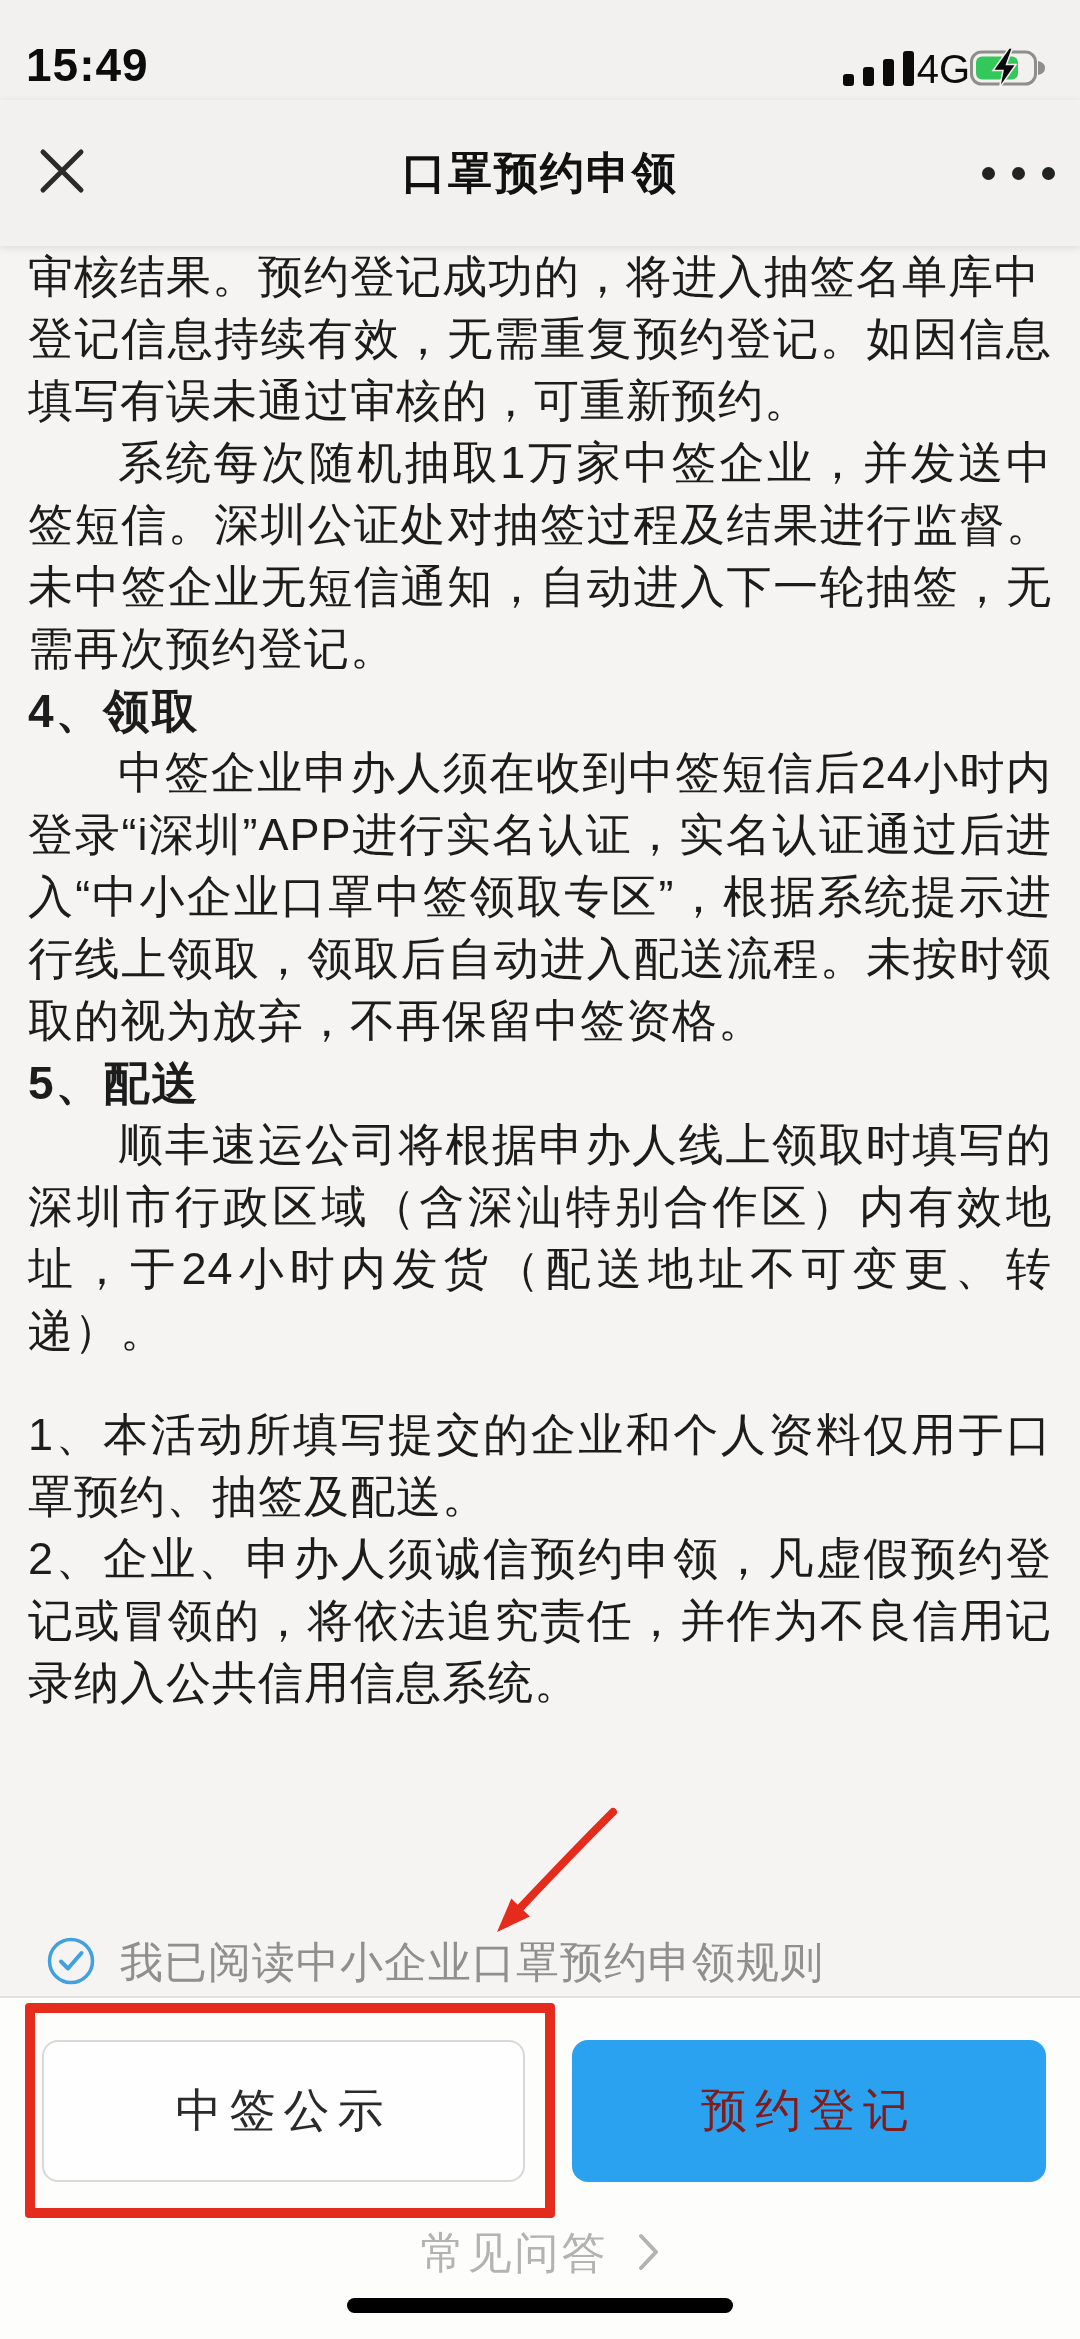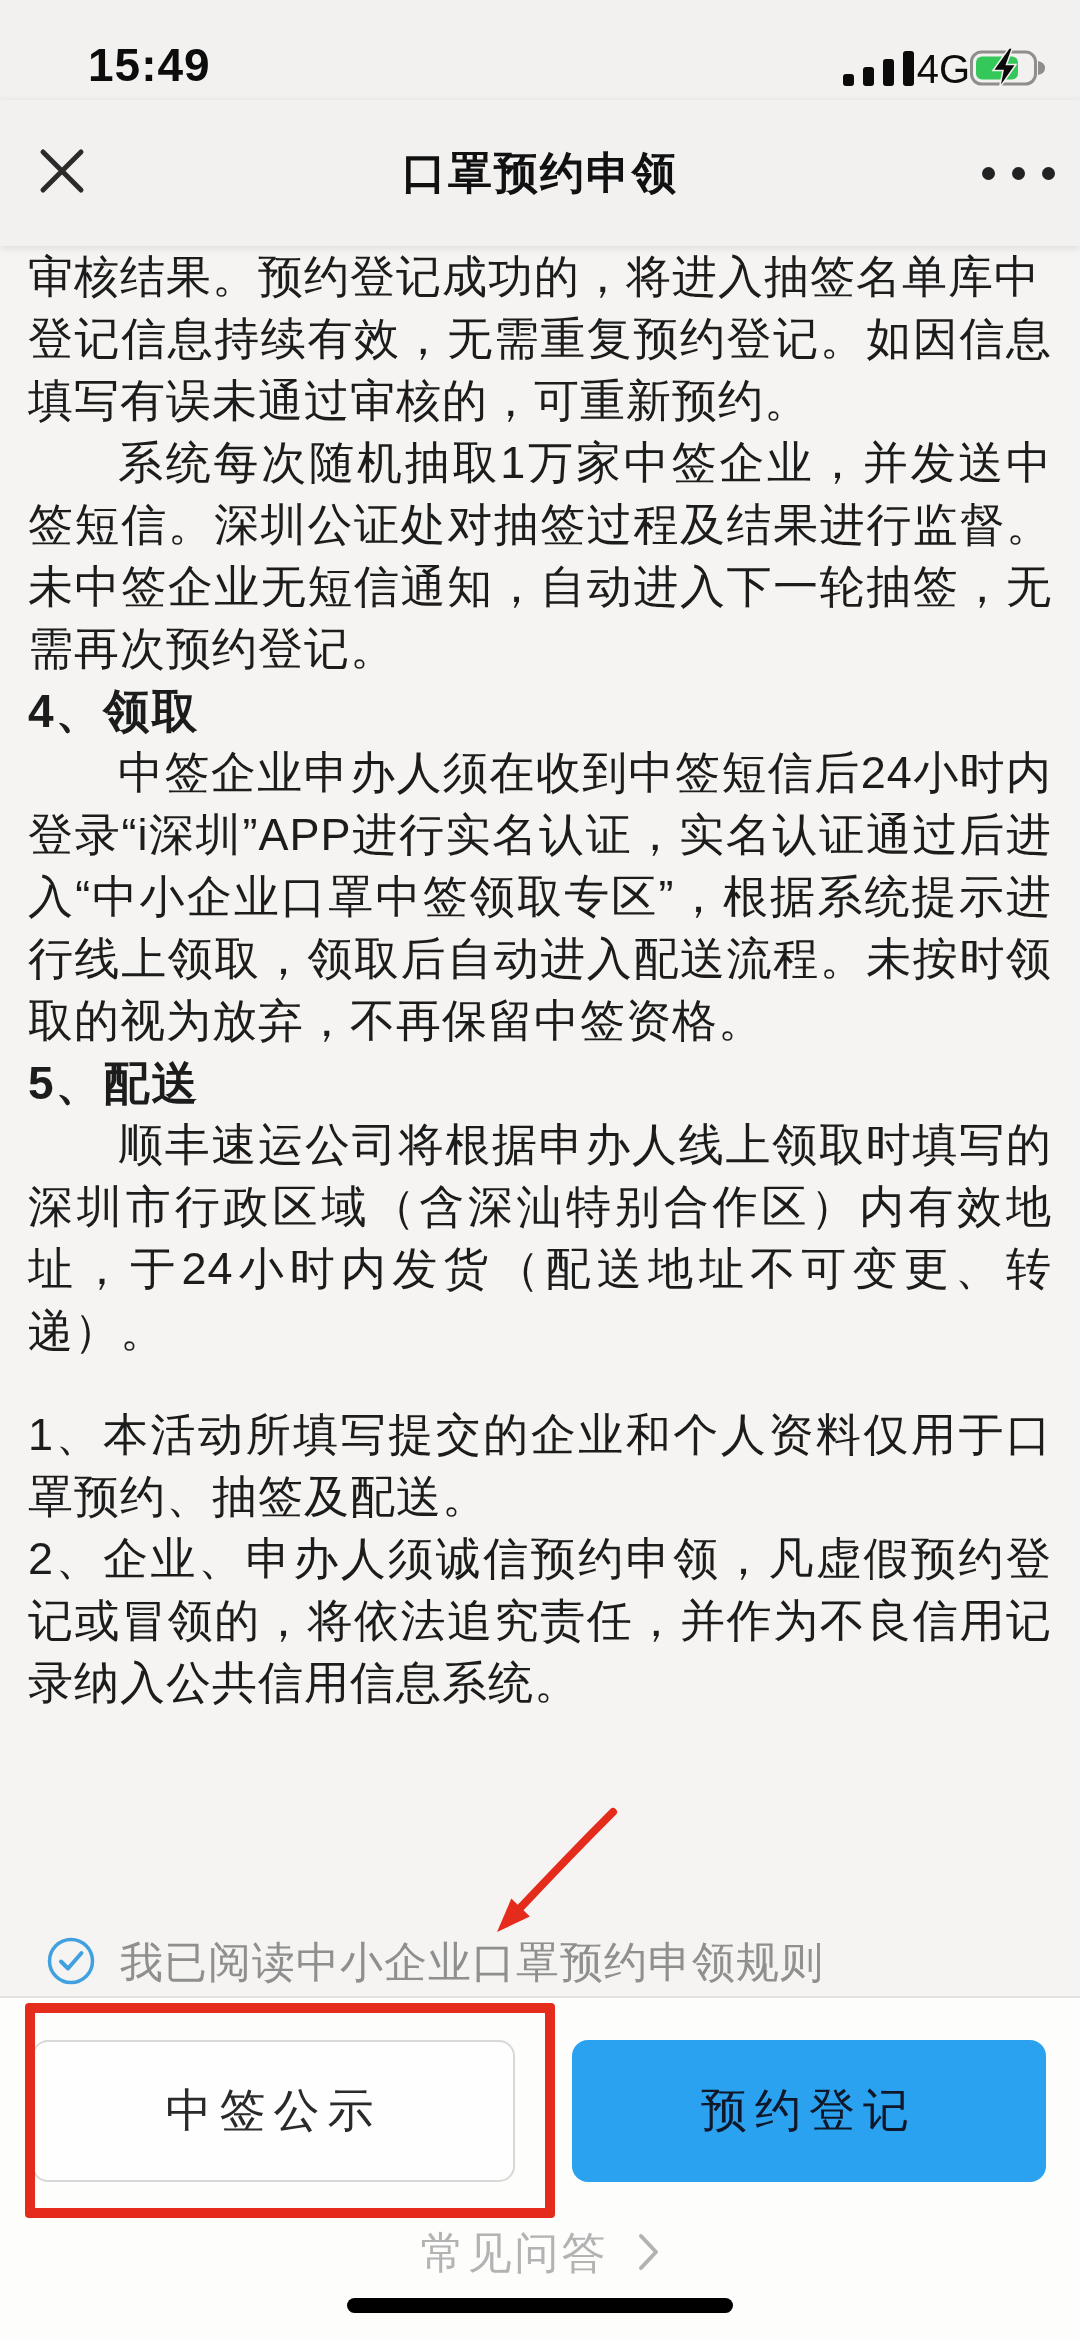--- a/index.html
+++ b/index.html
@@ -6,21 +6,21 @@
   .screen{
     position:relative;width:1080px;height:2339px;margin:0 auto;
     background:#f5f4f2;overflow:hidden;
     font-family:"Liberation Sans",sans-serif;
     color:#1d1d1d;
   }
   
   .statusbar{
     position:absolute;top:0;left:0;right:0;height:100px;
     display:flex;align-items:flex-end;justify-content:space-between;
-    padding:0 30px 8px 88px;box-sizing:border-box;background:#f2f1ef;
+    padding:0 30px 8px 26px;box-sizing:border-box;background:#f2f1ef;
   }
   .time{font-size:46px;font-weight:700;letter-spacing:1px;color:#0c0c0c;}
   .status-right{display:flex;align-items:center;}
   .net-label{font-size:40px;color:#0c0c0c;}
   
   .navbar{
     position:absolute;top:100px;left:0;right:0;height:146px;background:#f2f1ef;
     display:flex;align-items:center;justify-content:space-between;
     padding:0 27px;box-sizing:border-box;z-index:6;
     box-shadow:0 2px 8px rgba(0,0,0,0.10);
@@ -56,24 +56,24 @@
   .footer{
     position:absolute;top:1996px;left:0;right:0;bottom:0;
     background:#fdfdfc;border-top:2px solid #e3e2e0;
   }
   .btn{
     position:absolute;top:42px;height:142px;border-radius:16px;
     display:flex;align-items:center;justify-content:center;
     font-size:46px;letter-spacing:8px;cursor:pointer;box-sizing:border-box;
   }
   .btn-outline{
-    left:32px;width:483px;background:#fefefe;border:2px solid #d8d8d6;color:#2a2a2a;
+    left:42px;width:483px;background:#fefefe;border:2px solid #d8d8d6;color:#2a2a2a;
   }
   .btn-primary{
-    left:572px;width:474px;background:#2aa2ef;color:#0f172a;border:none;
+    left:572px;width:474px;background:#2aa2ef;color:#7f1d1d;border:none;
   }
   .faq{
     position:absolute;top:226px;left:0;right:0;text-align:center;
     font-size:44px;color:#b3b3b3;letter-spacing:3px;cursor:pointer;
   }
   .faq svg{vertical-align:-4px;margin-left:14px;}
   .home-indicator{
     position:absolute;bottom:26px;left:347px;width:386px;height:15px;
     border-radius:8px;background:#000;cursor:pointer;
   }

